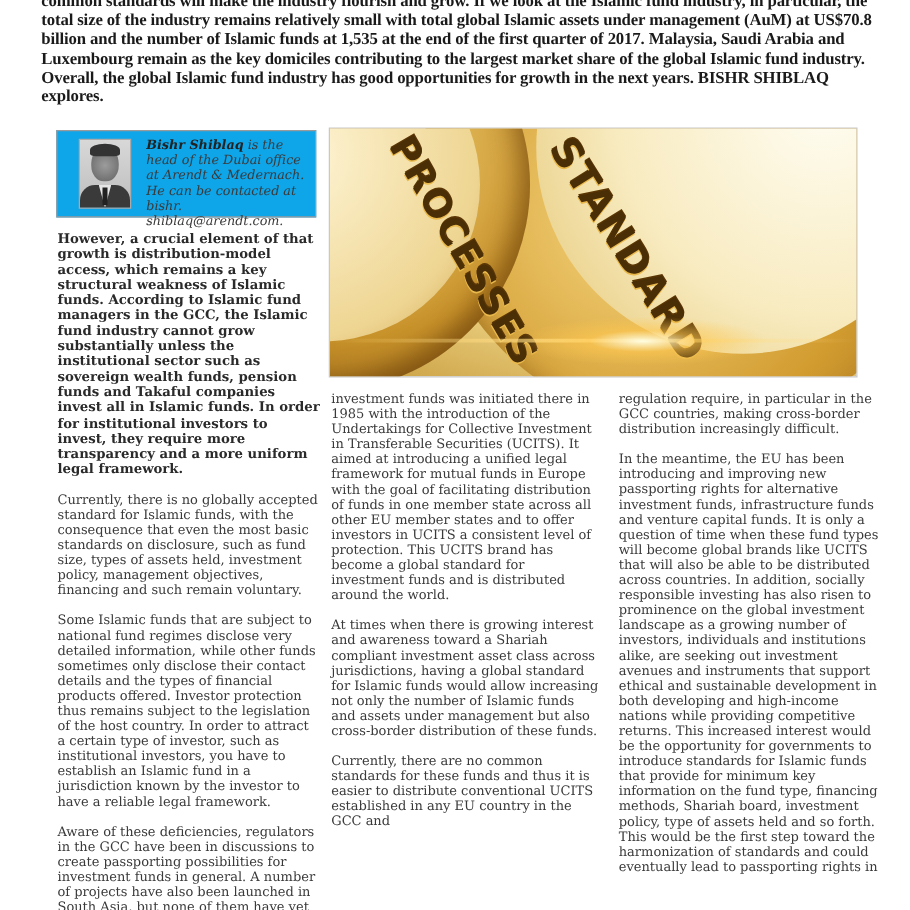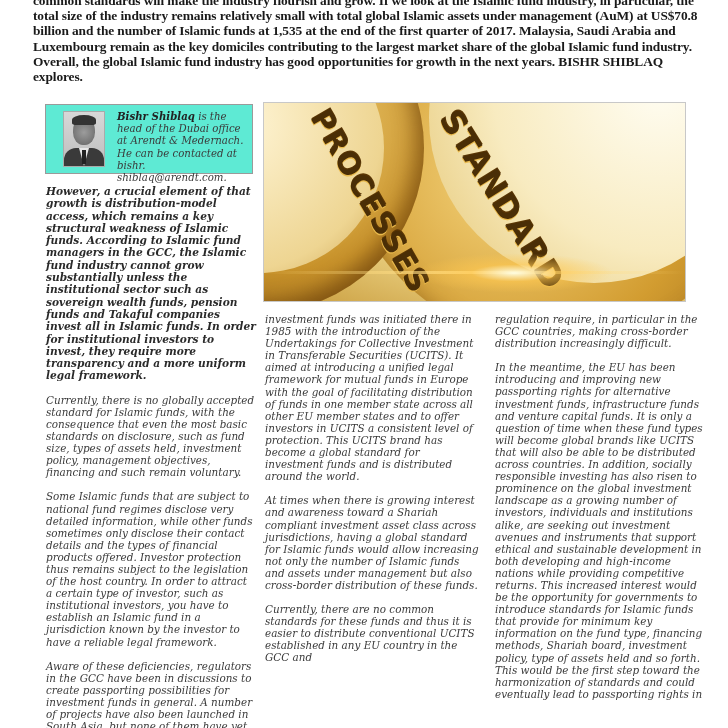--- a/index.html
+++ b/index.html
@@ -1,29 +1,29 @@
 <!DOCTYPE html>
 <html><head>
 <meta charset="utf-8">
 <style>
   html, body { margin: 0; padding: 0; background: #ffffff; }
   body { width: 728px; height: 728px; overflow: hidden; position: relative; font-family: "DejaVu Serif", "Liberation Serif", serif; color: #2b2b2b; }
   .intro { position: absolute; left: 33px; top: -7px; width: 672px; font-family: "Liberation Serif", serif; font-weight: bold; font-size: 13.4px; line-height: 15.2px; color: #1a1a1a; letter-spacing: -0.1px; }
   .intro p { margin: 0; }
-  .author-box { position: absolute; left: 45px; top: 104px; width: 206px; height: 68px; border: 1px solid #9a9a9a; background: #5eead4; }
+  .author-box { position: absolute; left: 45px; top: 104px; width: 206px; height: 68px; border: 1px solid #9a9a9a; background: #0ea5e9; }
   .author-photo { position: absolute; left: 17px; top: 6px; width: 40px; height: 54px; background: linear-gradient(180deg, #d8d8d8 0%, #bdbdbd 100%); overflow: hidden; border: 1px solid #aaa; }
   .author-photo .head { position: absolute; left: 9px; top: 5px; width: 22px; height: 28px; border-radius: 50% 50% 45% 45%; background: radial-gradient(circle at 50% 55%, #9c9c9c 0%, #6e6e6e 70%); }
   .author-photo .hair { position: absolute; left: 8px; top: 3px; width: 24px; height: 10px; border-radius: 50% 50% 20% 20%; background: #333; }
   .author-photo .body { position: absolute; left: 0; top: 36px; width: 40px; height: 20px; border-radius: 12px 12px 0 0; background: #3a3a3a; }
   .author-photo .shirt { position: absolute; left: 15px; top: 36px; width: 10px; height: 18px; background: #e6e6e6; clip-path: polygon(0 0, 100% 0, 50% 100%); }
   .author-photo .tie { position: absolute; left: 18px; top: 38px; width: 4px; height: 14px; background: #222; }
   .author-text { position: absolute; left: 71px; top: 5px; width: 134px; font-family: "DejaVu Serif", serif; font-style: italic; font-size: 10.2px; line-height: 12.2px; color: #3a3a3a; }
   .author-text b { font-weight: bold; color: #222; }
   .col { position: absolute; font-family: "DejaVu Serif", serif; font-size: 10.4px; line-height: 12.1px; color: #3a3a3a; }
-  .col p { margin: 0 0 12px 0; font-style: italic; }
+  .col p { margin: 0 0 12px 0; }
   .col1 { left: 46px; top: 185px; width: 210px; }
   .col1 p.lead { font-weight: bold; color: #2a2a2a; font-size: 10.6px; line-height: 12.3px; }
   .col2 { left: 265px; top: 313px; width: 215px; }
   .col3 { left: 495px; top: 313px; width: 215px; }
   .hero { position: absolute; left: 263px; top: 102px; width: 421px; height: 198px; border: 1px solid #c8c8c8; overflow: hidden;
     background: radial-gradient(ellipse at 80% 25%, #fffbea 0%, #f7e8b8 35%, #e8cc7c 65%, #c79a3a 100%); }
   .gear { position: absolute; border-radius: 50%; }
   .gear.left { left: -170px; top: -120px; width: 330px; height: 330px; background: radial-gradient(circle at 60% 40%, #f3d27a 0%, #c8922a 55%, #7a4f10 100%); box-shadow: inset -8px -8px 20px rgba(80,40,0,0.5); }
   .gear.left .hole { position: absolute; left: 40px; top: 40px; width: 250px; height: 250px; border-radius: 50%; background: radial-gradient(circle at 40% 40%, #fff6d8 0%, #eed592 70%, #caa04c 100%); }
   .gear.right { left: 75px; top: -190px; width: 430px; height: 430px; background: radial-gradient(circle at 40% 60%, #f6d680 0%, #d29c30 50%, #8a5a12 100%); box-shadow: inset 10px 10px 24px rgba(90,50,0,0.45); }

